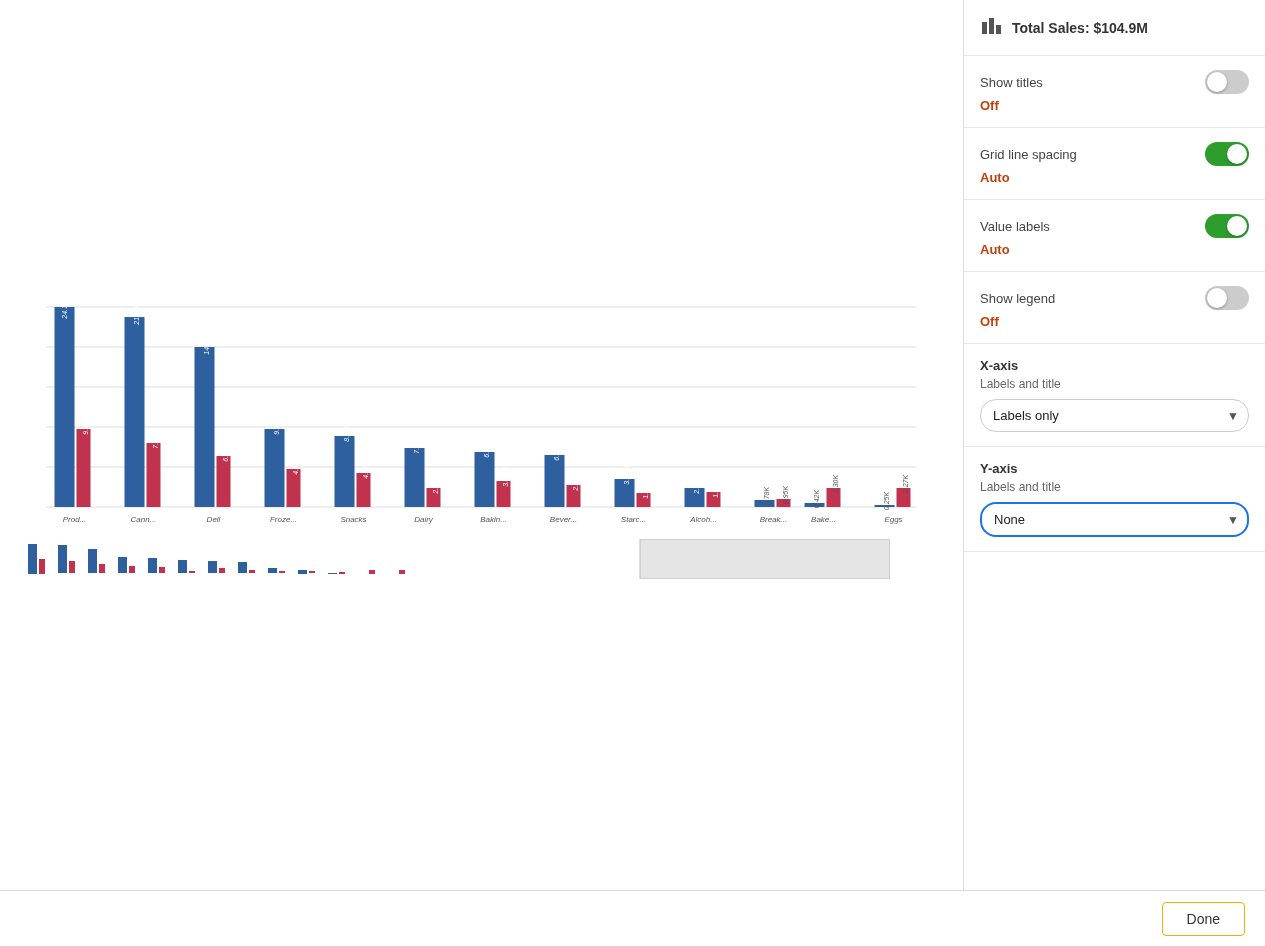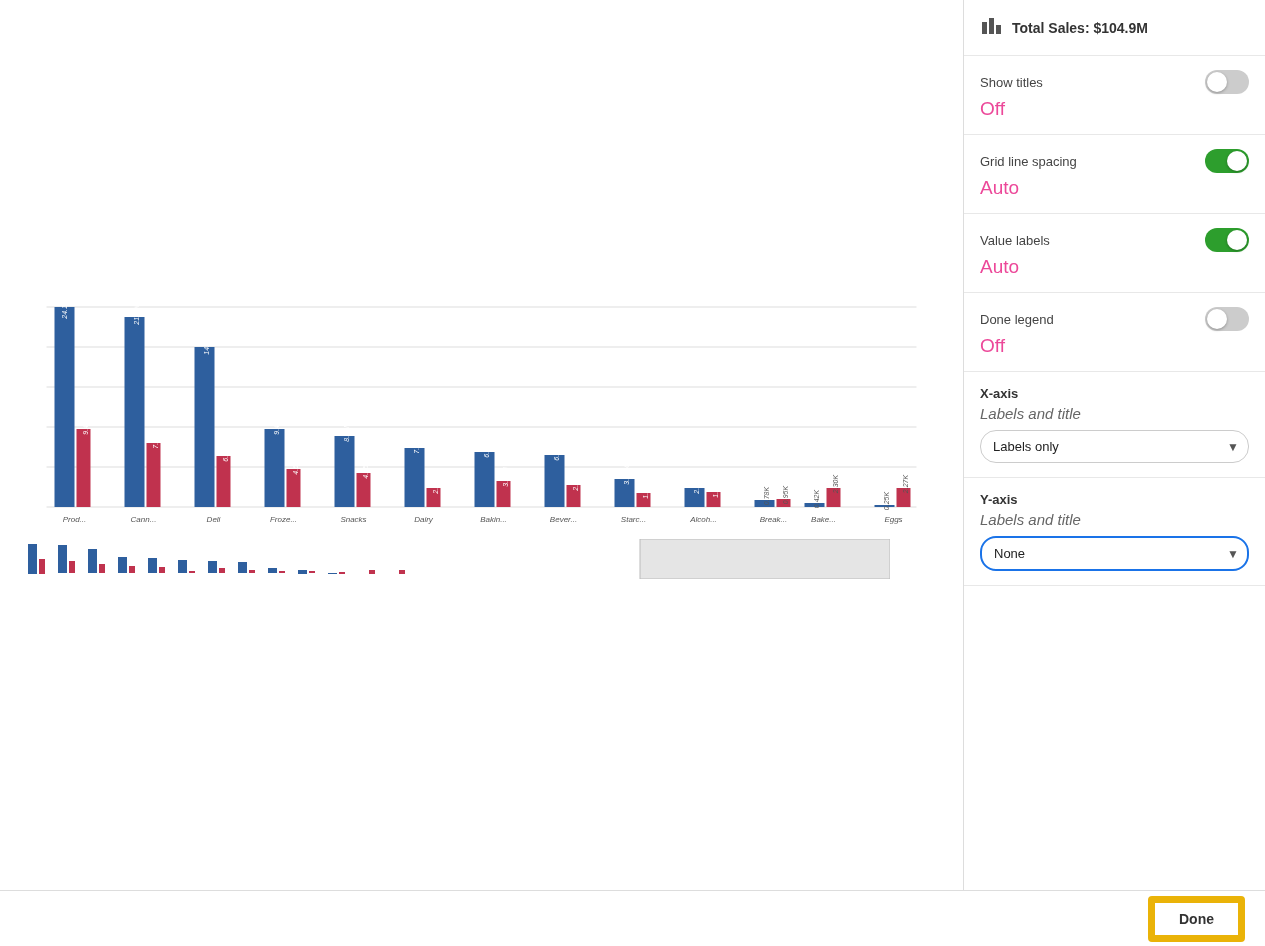--- a/index.html
+++ b/index.html
@@ -72,23 +72,23 @@
       margin-bottom: 4px;
       text-align: center;
     }
 
     .panel-label {
       font-size: 13px;
       color: #444;
     }
 
     .panel-value {
-      font-size: 19px;
-      font-weight: 400;
-      color: #ec4899;
+      font-size: 13px;
+      font-weight: 700;
+      color: #c2410c;
     }
 
     .toggle-track {
       width: 44px;
       height: 24px;
       border-radius: 12px;
       position: relative;
       cursor: pointer;
     }
 
@@ -154,46 +154,45 @@
     }
 
     .axis-section-title {
       font-size: 13px;
       font-weight: 700;
       color: #333;
       margin-bottom: 4px;
     }
 
     .axis-section-label {
-      font-size: 15px;
+      font-size: 12px;
       color: #666;
       margin-bottom: 0;
-      font-style: italic;
     }
 
     
     .bottom-bar {
       height: 56px;
       border-top: 1px solid #ddd;
       display: flex;
       align-items: center;
       justify-content: flex-end;
       padding: 0 20px;
       background: #fff;
     }
 
     .done-button {
       padding: 8px 24px;
-      border: 7px solid #eab308;
+      border: 1px solid #eab308;
       background: #fff;
       border-radius: 4px;
       font-size: 14px;
       color: #333;
       cursor: pointer;
-      font-weight: 700;
+      font-weight: 400;
     }
 
     
     .chart-svg {
       width: 100%;
       overflow: visible;
     }
   </style>
 </head>
 <body>
@@ -378,21 +377,21 @@
         <span class="panel-label">Value labels</span>
         <div class="toggle-track on">
           <div class="toggle-thumb"></div>
         </div>
       </div>
       <div class="panel-value">Auto</div>
     </div>
 
     <div class="panel-section">
       <div class="panel-section-row">
-        <span class="panel-label">Done legend</span>
+        <span class="panel-label">Show legend</span>
         <div class="toggle-track off">
           <div class="toggle-thumb"></div>
         </div>
       </div>
       <div class="panel-value">Off</div>
     </div>
 
     <div class="panel-section">
       <div class="axis-section-title">X-axis</div>
       <div class="axis-section-label">Labels and title</div>

